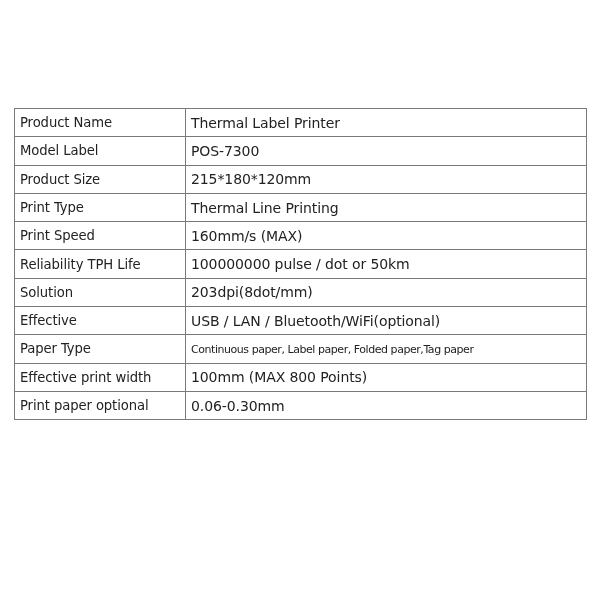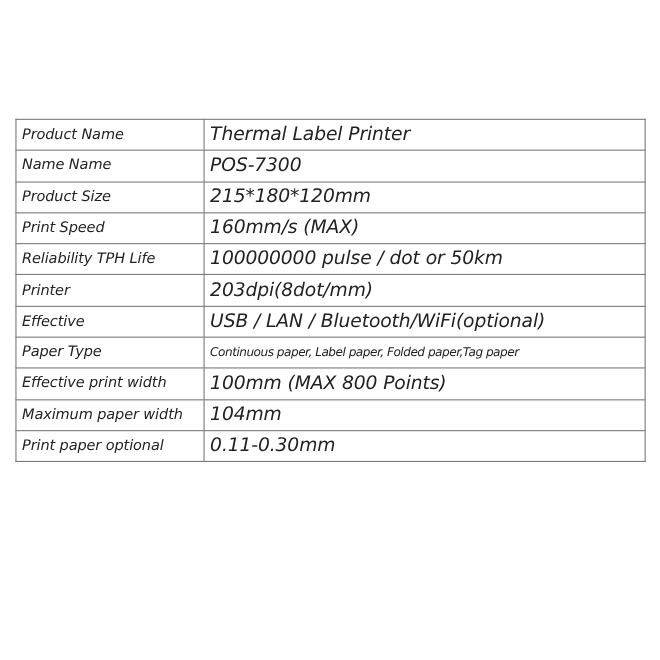--- a/index.html
+++ b/index.html
@@ -26,79 +26,78 @@
     .spec-table td {
       border: 1.5px solid #7a7a7a;
       height: 27.3px;
       padding: 0 0 0 5px;
       font-size: 13.2px;
       line-height: 1;
       white-space: nowrap;
       overflow: hidden;
       vertical-align: middle;
       letter-spacing: -0.1px;
-      font-style: italic;
     }
     .spec-table col.c1 { width: 171px; }
     .spec-table col.c2 { width: 401px; }
     .spec-table td.val {
-      font-size: 17px;
+      font-size: 14px;
     }
     .spec-table td.val.tight {
       letter-spacing: -0.45px;
       font-size: 11px;
     }
   </style>
 </head>
 <body>
 
 <table class="spec-table">
   <colgroup>
     <col class="c1">
     <col class="c2">
   </colgroup>
   <tbody>
     <tr>
       <td>Product Name</td>
       <td class="val">Thermal Label Printer</td>
     </tr>
     <tr>
-      <td>Name Name</td>
+      <td>Model Label</td>
       <td class="val">POS-7300</td>
     </tr>
     <tr>
       <td>Product Size</td>
       <td class="val">215*180*120mm</td>
+    </tr>
+    <tr>
+      <td>Print Type</td>
+      <td class="val">Thermal Line Printing</td>
     </tr>
     <tr>
       <td>Print Speed</td>
       <td class="val">160mm/s (MAX)</td>
     </tr>
     <tr>
       <td>Reliability TPH Life</td>
       <td class="val">100000000 pulse / dot or 50km</td>
     </tr>
     <tr>
-      <td>Printer</td>
+      <td>Solution</td>
       <td class="val">203dpi(8dot/mm)</td>
     </tr>
     <tr>
       <td>Effective</td>
       <td class="val">USB / LAN / Bluetooth/WiFi(optional)</td>
     </tr>
     <tr>
       <td>Paper Type</td>
       <td class="val tight">Continuous paper, Label paper, Folded paper,Tag paper</td>
     </tr>
     <tr>
       <td>Effective print width</td>
       <td class="val">100mm (MAX 800 Points)</td>
     </tr>
     <tr>
-      <td>Maximum paper width</td>
-      <td class="val">104mm</td>
-    </tr>
-    <tr>
       <td>Print paper optional</td>
-      <td class="val">0.11-0.30mm</td>
+      <td class="val">0.06-0.30mm</td>
     </tr>
   </tbody>
 </table>
 
 </body></html>

